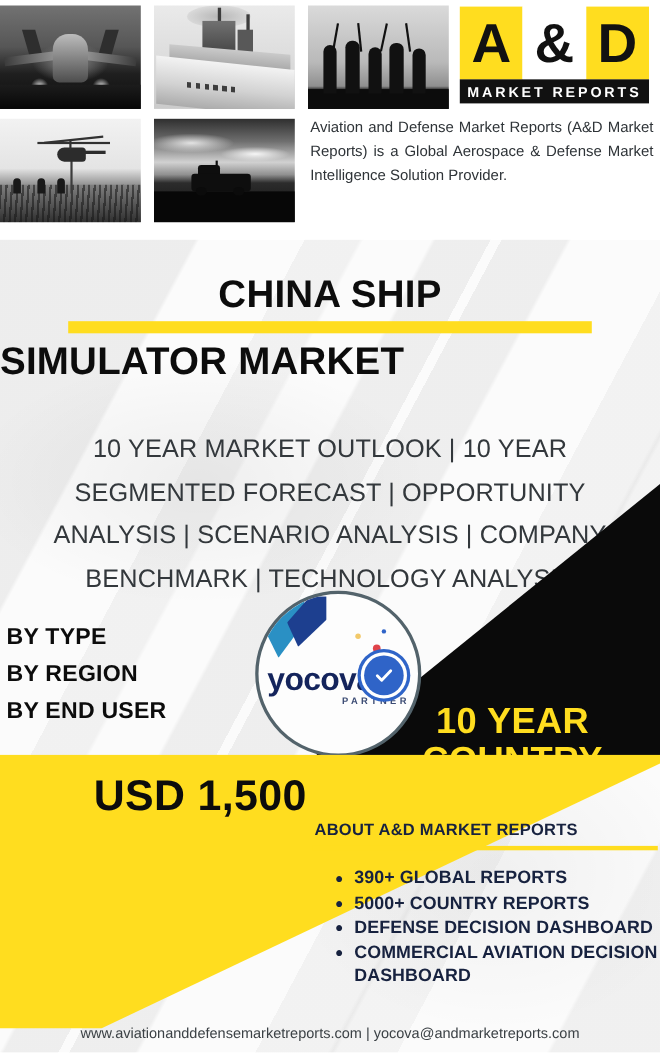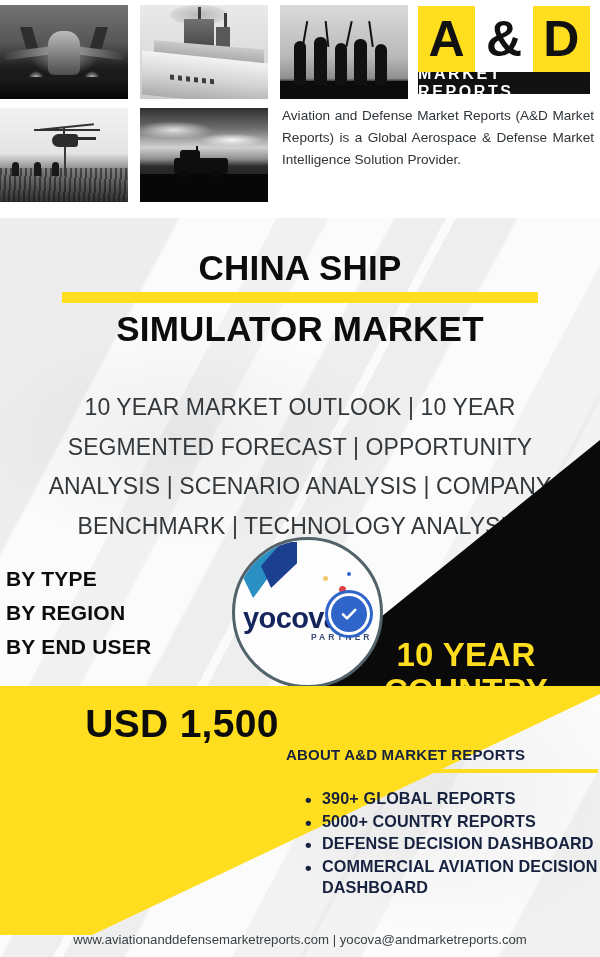--- a/index.html
+++ b/index.html
@@ -117,31 +117,31 @@
   .tank-ground{position:absolute;left:0;bottom:0;width:128px;height:28px;background:#060708;}
 
   
   .logo{position:absolute;left:418px;top:6px;width:172px;height:88px;}
   .logo-letters{position:relative;width:172px;height:66px;display:flex;}
   .logo-cell{flex:1;display:flex;align-items:center;justify-content:center;
     font-weight:700;font-size:50px;color:#111111;line-height:1;}
   .lc-yellow{background:#ffdd1f;}
   .lc-white{background:#ffffff;}
   .logo-bar{width:172px;height:22px;background:#111111;display:flex;align-items:center;justify-content:center;}
-  .logo-bar span{color:#ffffff;font-size:16px;letter-spacing:2.6px;font-weight:600;}
+  .logo-bar span{color:#ffffff;font-size:13px;letter-spacing:2.6px;font-weight:600;}
 
   
   .intro{position:absolute;left:282px;top:105px;width:312px;
     font-size:13.6px;line-height:1.62;color:#2f3438;text-align:justify;}
 
   
   .title1{position:absolute;left:0;top:248px;width:600px;text-align:center;
     font-size:35px;font-weight:700;letter-spacing:0.2px;color:#0c0c0c;}
   .title-rule{position:absolute;left:62px;top:292px;width:476px;height:11px;background:#ffdd1f;}
-  .title2{position:absolute;left:0;top:309px;width:600px;text-align:center;
+  .title2{position:absolute;left:0;top:309px;width:600px;
     font-size:35px;font-weight:700;letter-spacing:0.2px;color:#0c0c0c;}
 
   
   .subtitle{position:absolute;left:14px;top:388px;width:572px;text-align:center;
     font-size:23px;line-height:1.72;color:#33383c;font-weight:400;letter-spacing:0.1px;}
 
   
   .black-tri{position:absolute;left:0;top:440px;width:600px;height:252px;
     background:#0a0a0a;
     clip-path:polygon(600px 0px, 600px 252px, 288px 252px);}

